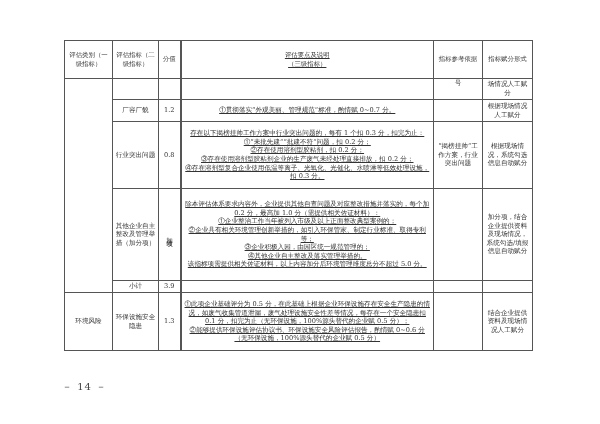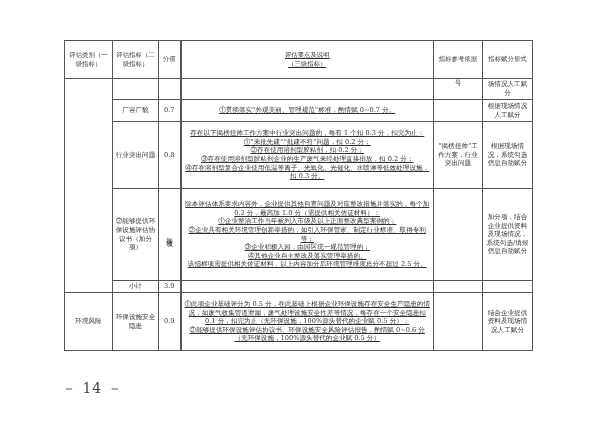--- a/index.html
+++ b/index.html
@@ -6,21 +6,21 @@
   body { width: 600px; height: 424px; position: relative; overflow: hidden;
          font-family: "DejaVu Serif", "Liberation Serif", serif; color: #333; }
   table.eval { position: absolute; left: 64px; top: 40px; border-collapse: collapse;
                table-layout: fixed; width: 468px; }
   table.eval td, table.eval th { border: 1px solid #555; padding: 0 2px; font-size: 6.6px;
                line-height: 8.6px; font-weight: normal; vertical-align: middle; text-align: center; }
   table.eval th { font-family: "DejaVu Sans", "Liberation Sans", sans-serif; font-size: 6.4px; }
   td.desc { text-align: left; vertical-align: top; padding: 1px 2px; }
   td.desc div { white-space: normal; }
   .thick-left { border-left: 2px solid #555 !important; text-decoration: underline; }
-  .page-num { position: absolute; left: 62px; top: 380px; font-size: 14px; color: #444;
+  .page-num { position: absolute; left: 62px; top: 380px; font-size: 10px; color: #444;
               font-family: "DejaVu Serif", "Liberation Serif", serif; letter-spacing: 1px; }
 </style>
 </head>
 <body>
 
 <table class="eval">
   <colgroup>
     <col style="width:48px">
     <col style="width:46px">
     <col style="width:22px">
@@ -47,21 +47,21 @@
       <td rowspan="5"></td>
       <td></td>
       <td></td>
       <td class="desc thick-left"></td>
       <td style="vertical-align:top">号</td>
       <td>场情况人工赋分</td>
     </tr>
 
     <tr style="height:22px">
       <td>厂容厂貌</td>
-      <td>0.7</td>
+      <td>1.2</td>
       <td class="desc thick-left" style="vertical-align:middle">
         <div>①贯彻落实“外观美丽、管理规范”标准，酌情赋 0~0.7 分。</div>
       </td>
       <td></td>
       <td>根据现场情况人工赋分</td>
     </tr>
 
     <tr style="height:67px">
       <td>行业突出问题</td>
       <td>0.8</td>
@@ -70,46 +70,46 @@
         <div>①“未批先建”“批建不符”问题，扣 0.2 分；</div>
         <div>②存在使用溶剂型胶粘剂，扣 0.2 分；</div>
         <div>③存在使用溶剂型胶粘剂企业的生产废气未经处理直接排放，扣 0.2 分；</div>
         <div>④存在溶剂型复合企业使用低温等离子、光氧化、光催化、水喷淋等低效处理设施，扣 0.3 分。</div>
       </td>
       <td>“揭榜挂帅”工作方案，行业突出问题</td>
       <td>根据现场情况，系统勾选信息自动赋分</td>
     </tr>
 
     <tr style="height:92px">
-      <td>②能够提供环保设施评估协议书（加分项）</td>
+      <td>其他企业自主整改及管理举措（加分项）</td>
       <td style="writing-mode:vertical-rl;text-orientation:upright;letter-spacing:2px">加分项</td>
       <td class="desc thick-left">
         <div>除本评估体系要求内容外，企业提供其他自查问题及对应整改措施并落实的，每个加 0.2 分，最高加 1.0 分（需提供相关佐证材料）：</div>
         <div>①企业整治工作当年被列入市级及以上正面整改典型案例的；</div>
         <div>②企业具有相关环境管理创新举措的，如引入环保管家、制定行业标准、取得专利等；</div>
         <div>③企业积极入园，由园区统一规范管理的；</div>
         <div>④其他企业自主整改及落实管理举措的。</div>
-        <div>该指标项需提供相关佐证材料，以上内容加分后环境管理维度总分不超过 2.5 分。</div>
+        <div>该指标项需提供相关佐证材料，以上内容加分后环境管理维度总分不超过 5.0 分。</div>
       </td>
       <td></td>
       <td>加分项，结合企业提供资料及现场情况，系统勾选/填报信息自动赋分</td>
     </tr>
 
     <tr style="height:12px">
       <td>小计</td>
       <td>3.9</td>
       <td class="desc thick-left"></td>
       <td></td>
       <td></td>
     </tr>
 
     <tr style="height:58px">
       <td>环境风险</td>
       <td>环保设施安全隐患</td>
-      <td>0.9</td>
+      <td>1.3</td>
       <td class="desc thick-left">
         <div>①此项企业基础评分为 0.5 分，在此基础上根据企业环保设施存在安全生产隐患的情况，如废气收集管道泄漏，废气处理设施安全性差等情况，每存在一个安全隐患扣 0.1 分，扣完为止（无环保设施，100%源头替代的企业赋 0.5 分）；</div>
         <div>②能够提供环保设施评估协议书、环保设施安全风险评估报告，酌情赋 0~0.6 分（无环保设施，100%源头替代的企业赋 0.5 分）</div>
       </td>
       <td></td>
       <td>结合企业提供资料及现场情况人工赋分</td>
     </tr>
   </tbody>
 </table>
 

